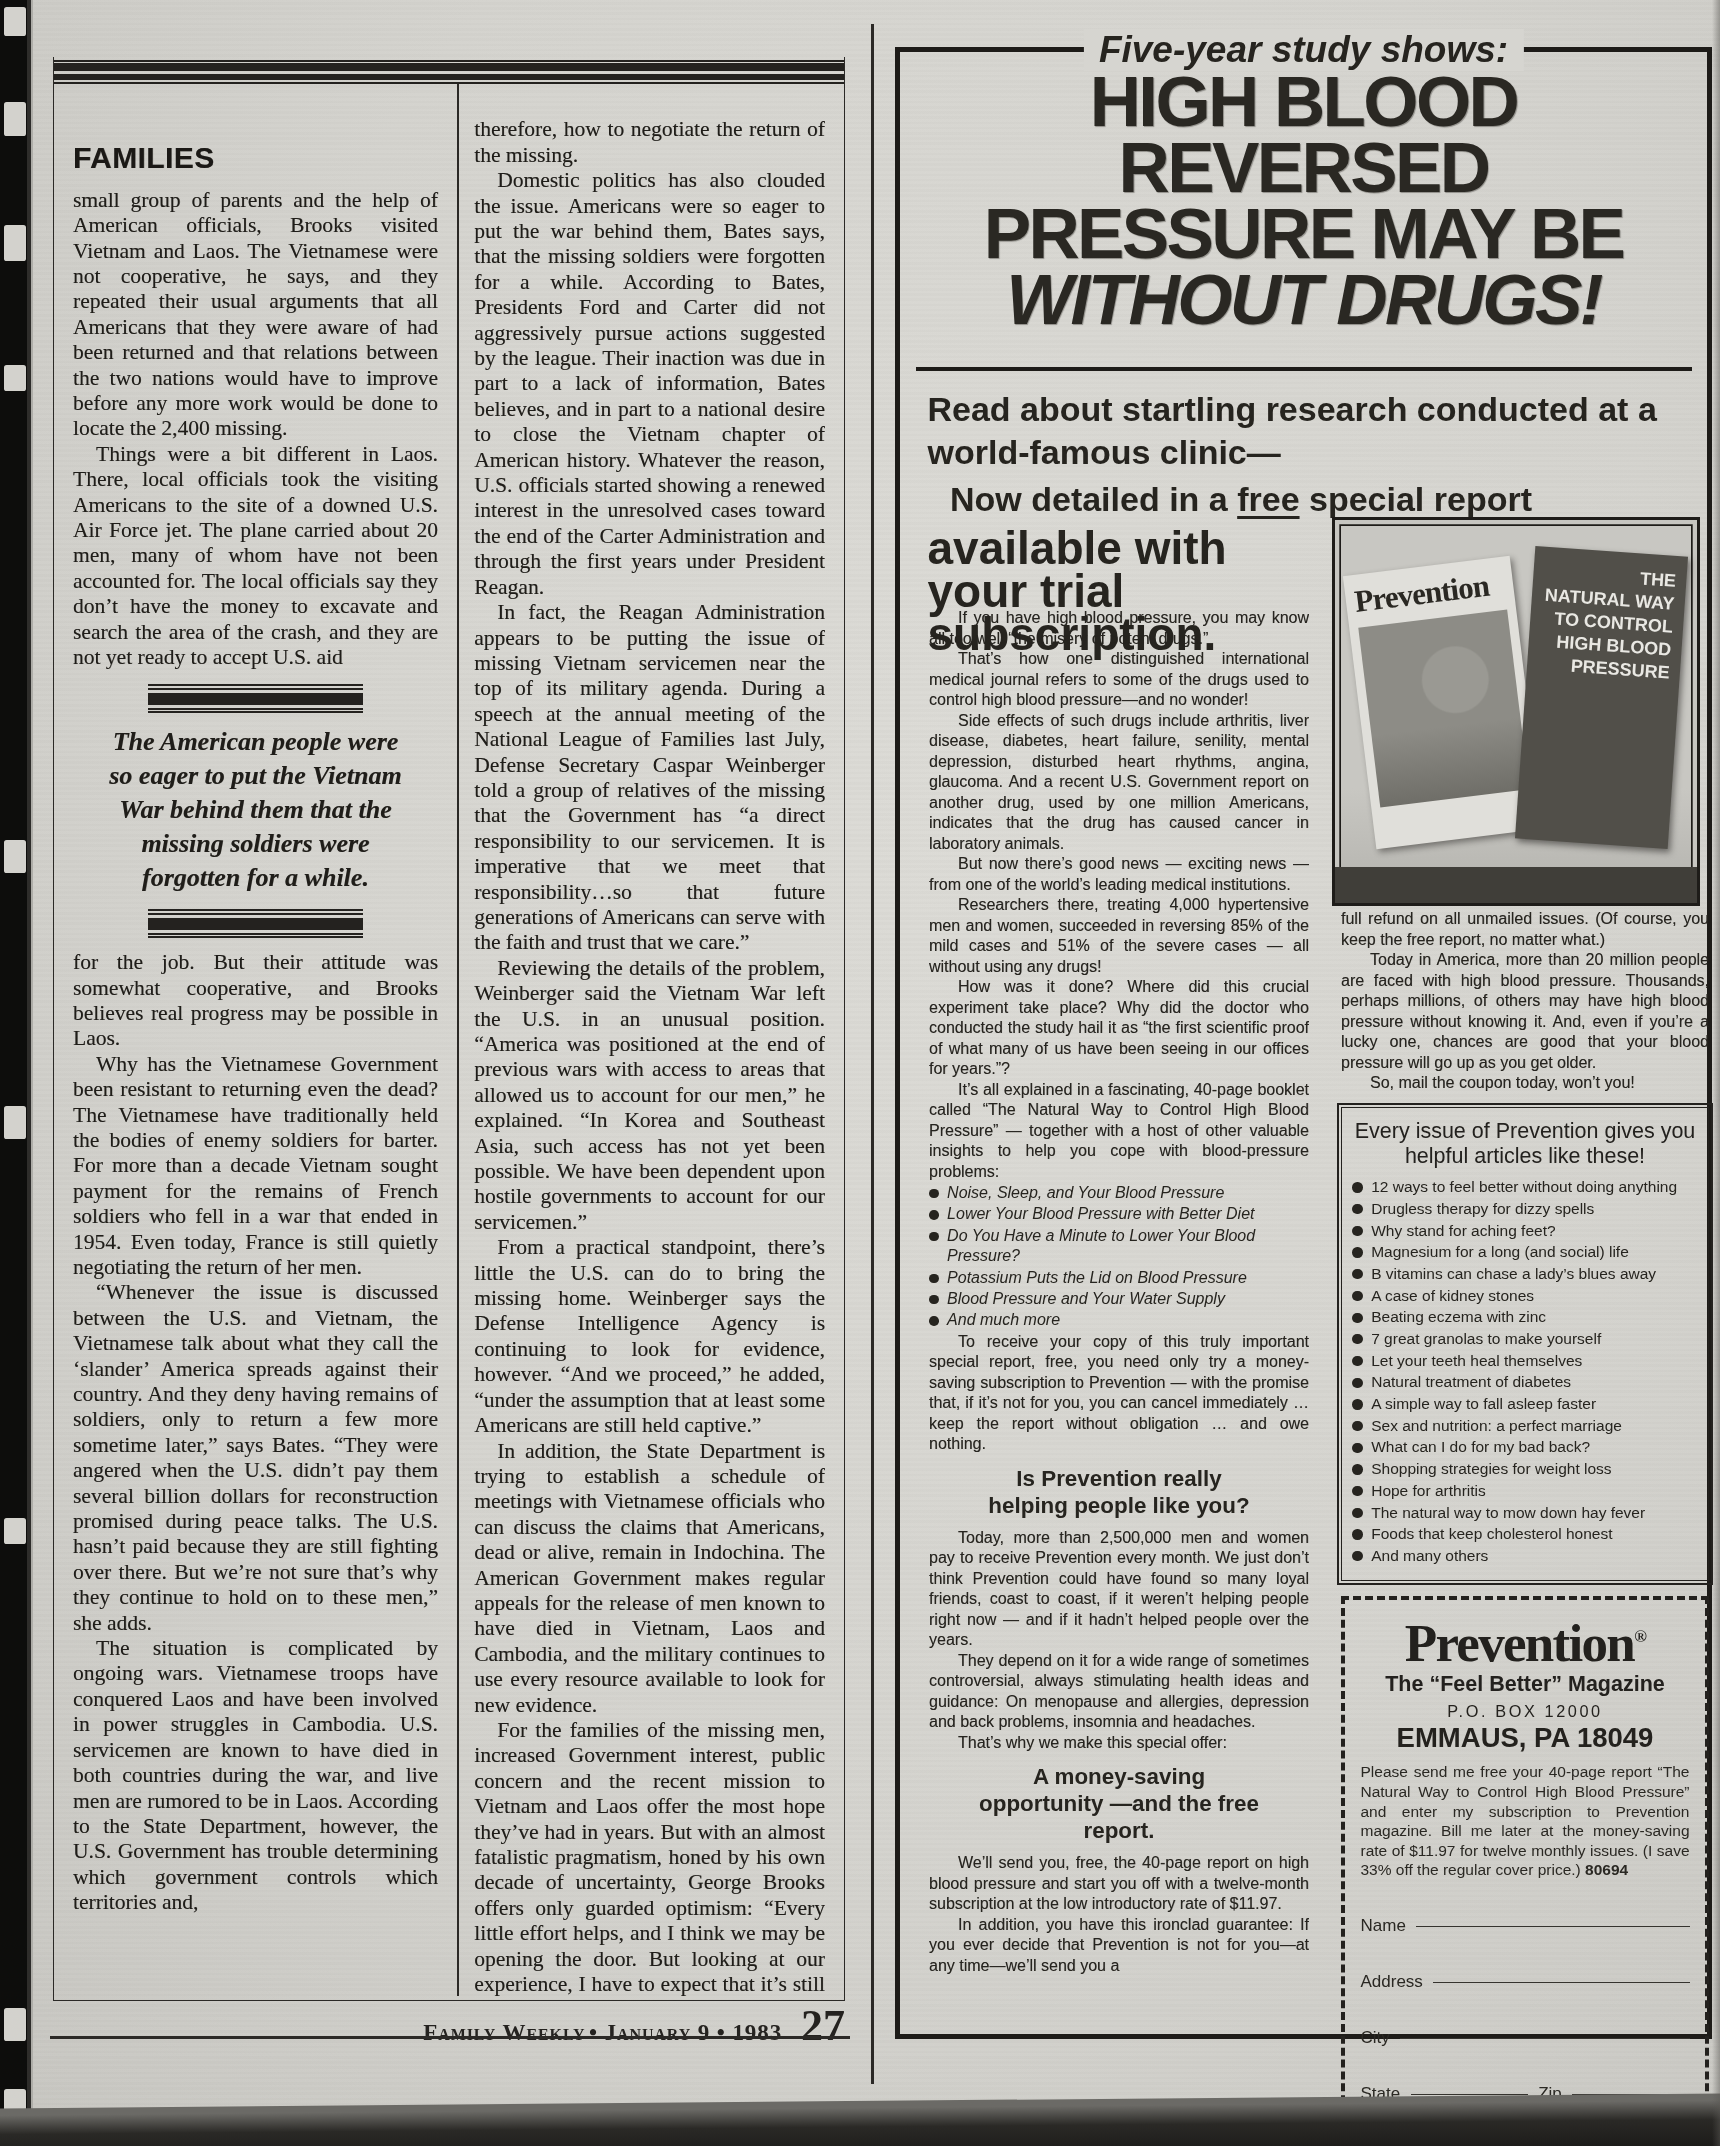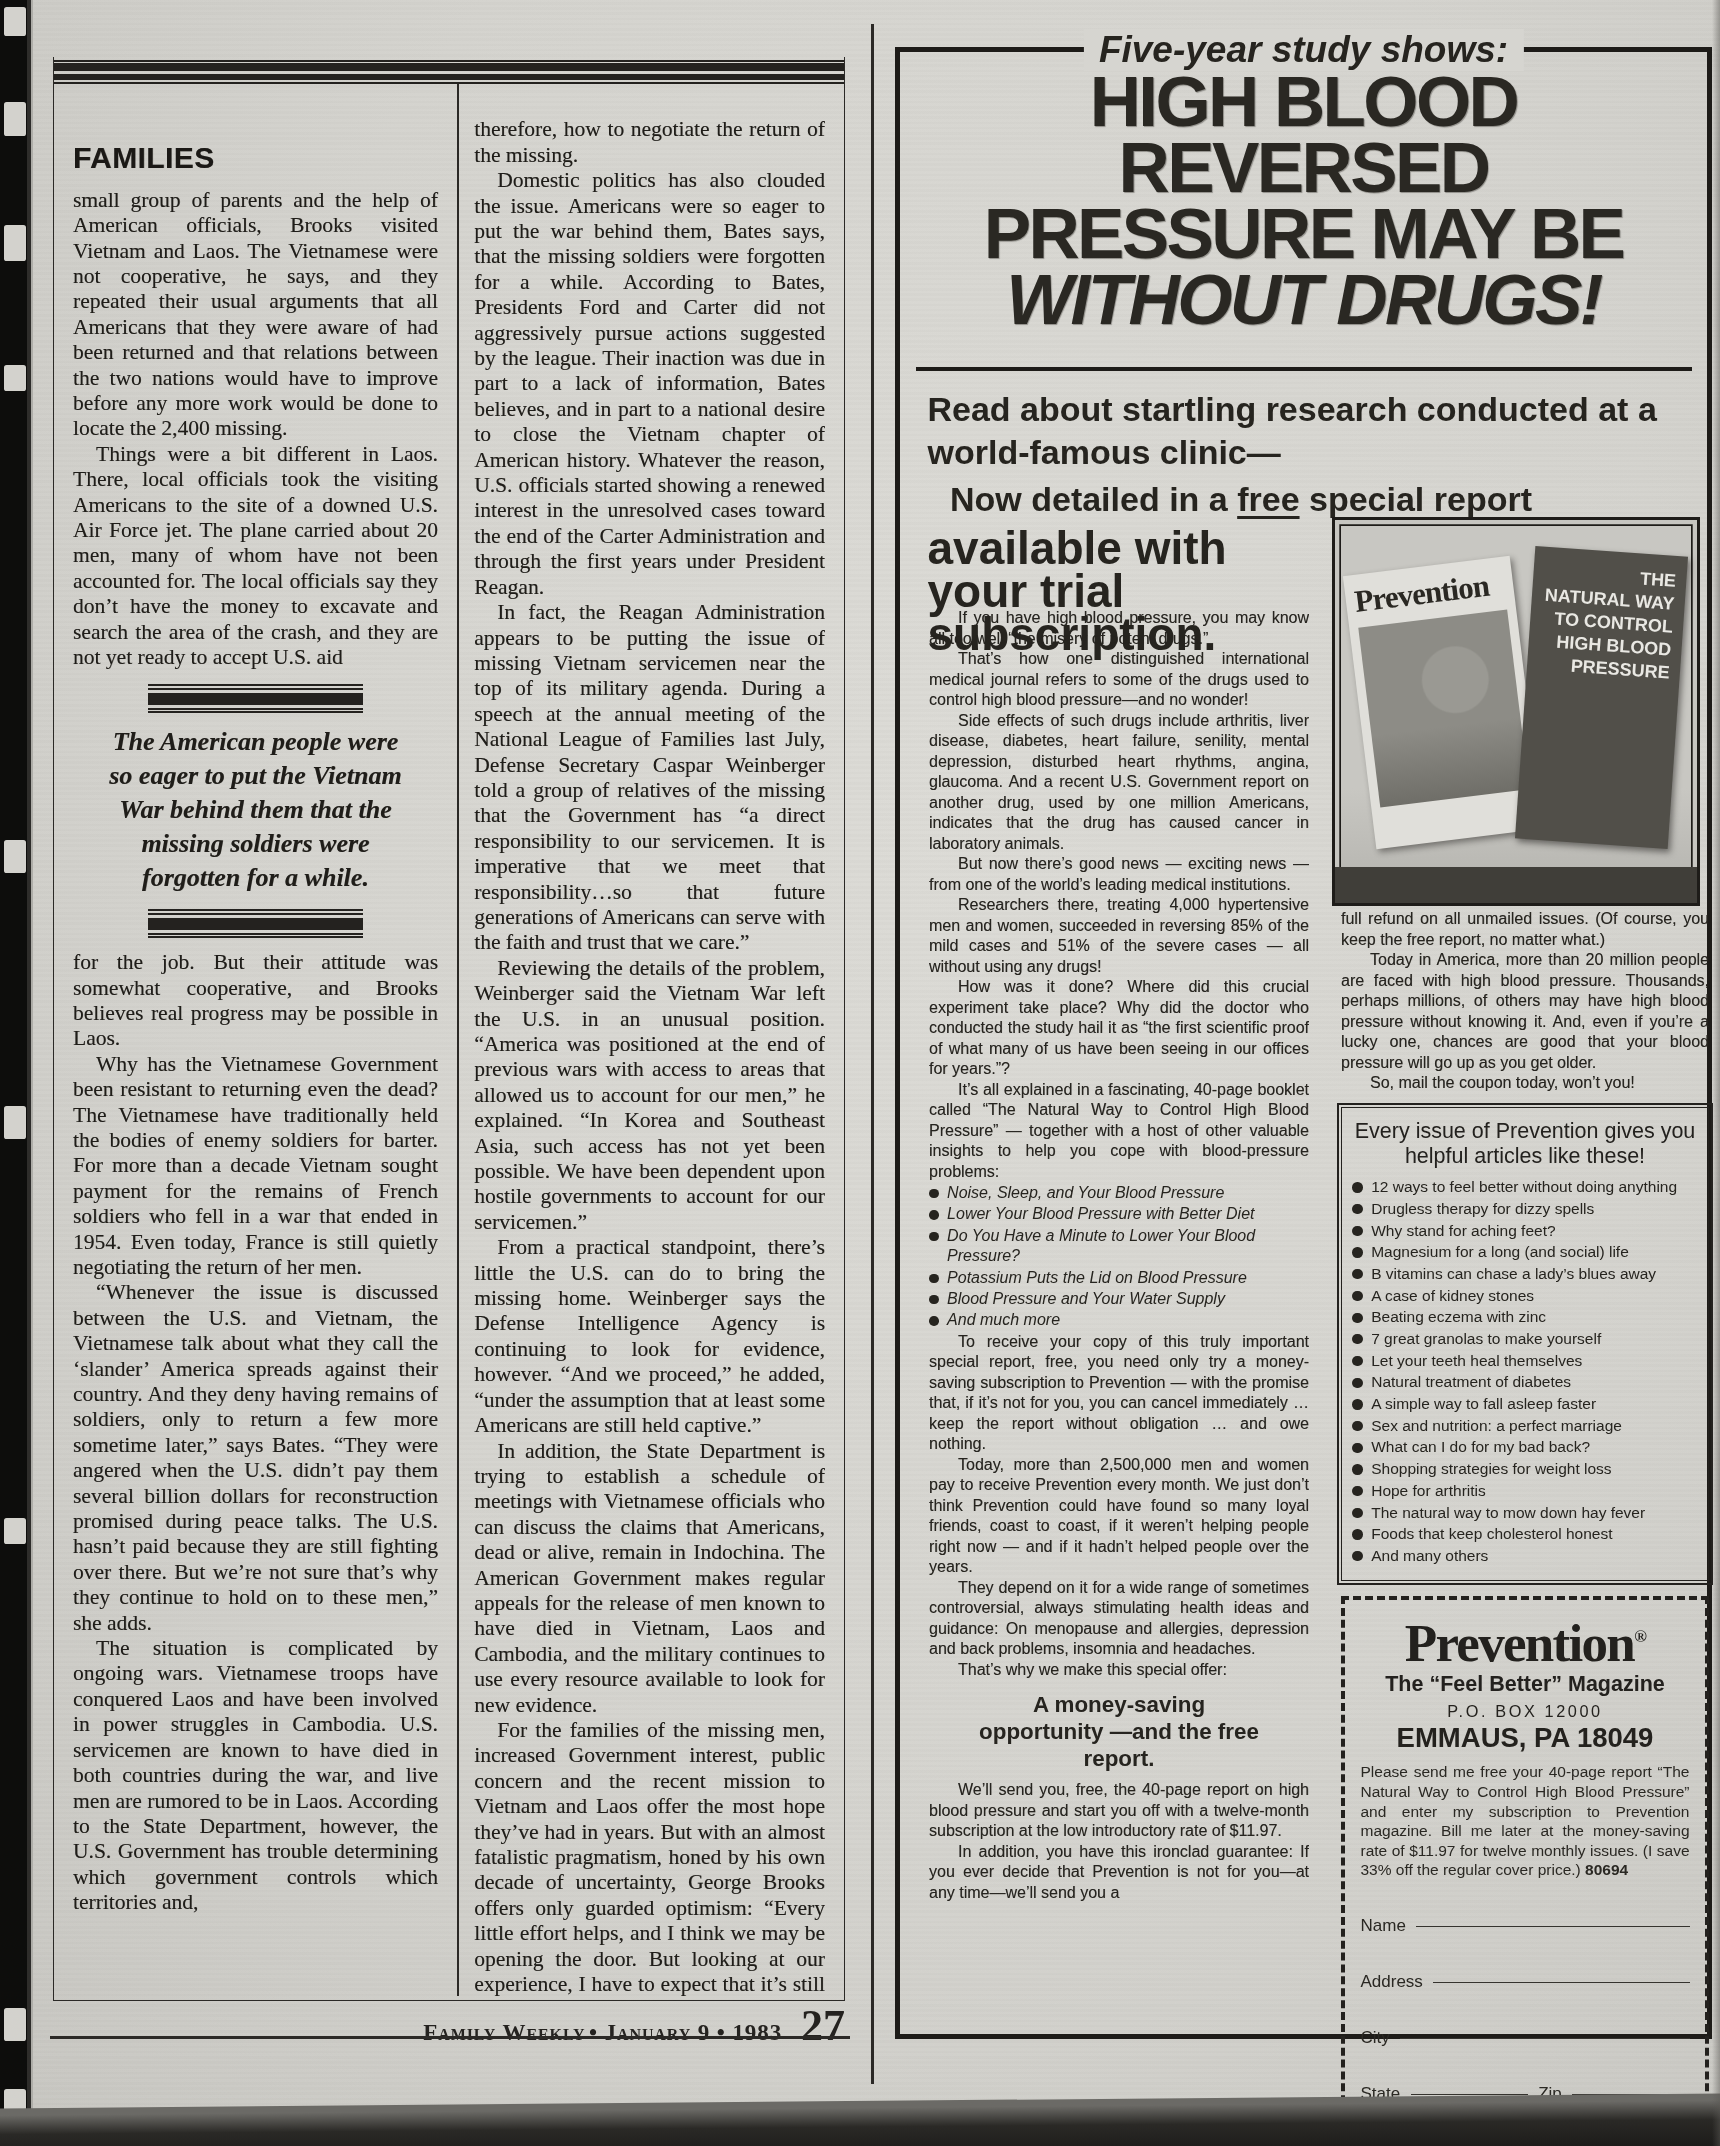--- a/index.html
+++ b/index.html
@@ -232,20 +232,21 @@
           <div class="blt">
             <span class="dot"></span>
             <span class="blt-t">Blood Pressure and Your Water Supply</span>
           </div>
           <div class="blt">
             <span class="dot"></span>
             <span class="blt-t">And much more</span>
           </div>
         </div>
       <p class="ad-p">To receive your copy of this truly important special report, free, you need only try a money-saving subscription to Prevention — with the promise that, if it’s not for you, you can cancel immediately … keep the report without obligation … and owe nothing.</p>
+      <div class="ad-h narrow">Is Prevention really helping people like you?</div>
       <div>
           <p class="ad-p">Today, more than 2,500,000 men and women pay to receive Prevention every month. We just don’t think Prevention could have found so many loyal friends, coast to coast, if it weren’t helping people right now — and if it hadn’t helped people over the years.</p>
           <p class="ad-p">They depend on it for a wide range of sometimes controversial, always stimulating health ideas and guidance: On menopause and allergies, depression and back problems, insomnia and headaches.</p>
           <p class="ad-p">That’s why we make this special offer:</p>
         </div>
       <div class="ad-h narrow">A money-saving opportunity —and the free report.</div>
       <div>
           <p class="ad-p">We’ll send you, free, the 40-page report on high blood pressure and start you off with a twelve-month subscription at the low introductory rate of $11.97.</p>
           <p class="ad-p">In addition, you have this ironclad guarantee: If you ever decide that Prevention is not for you—at any time—we’ll send you a</p>
         </div>

